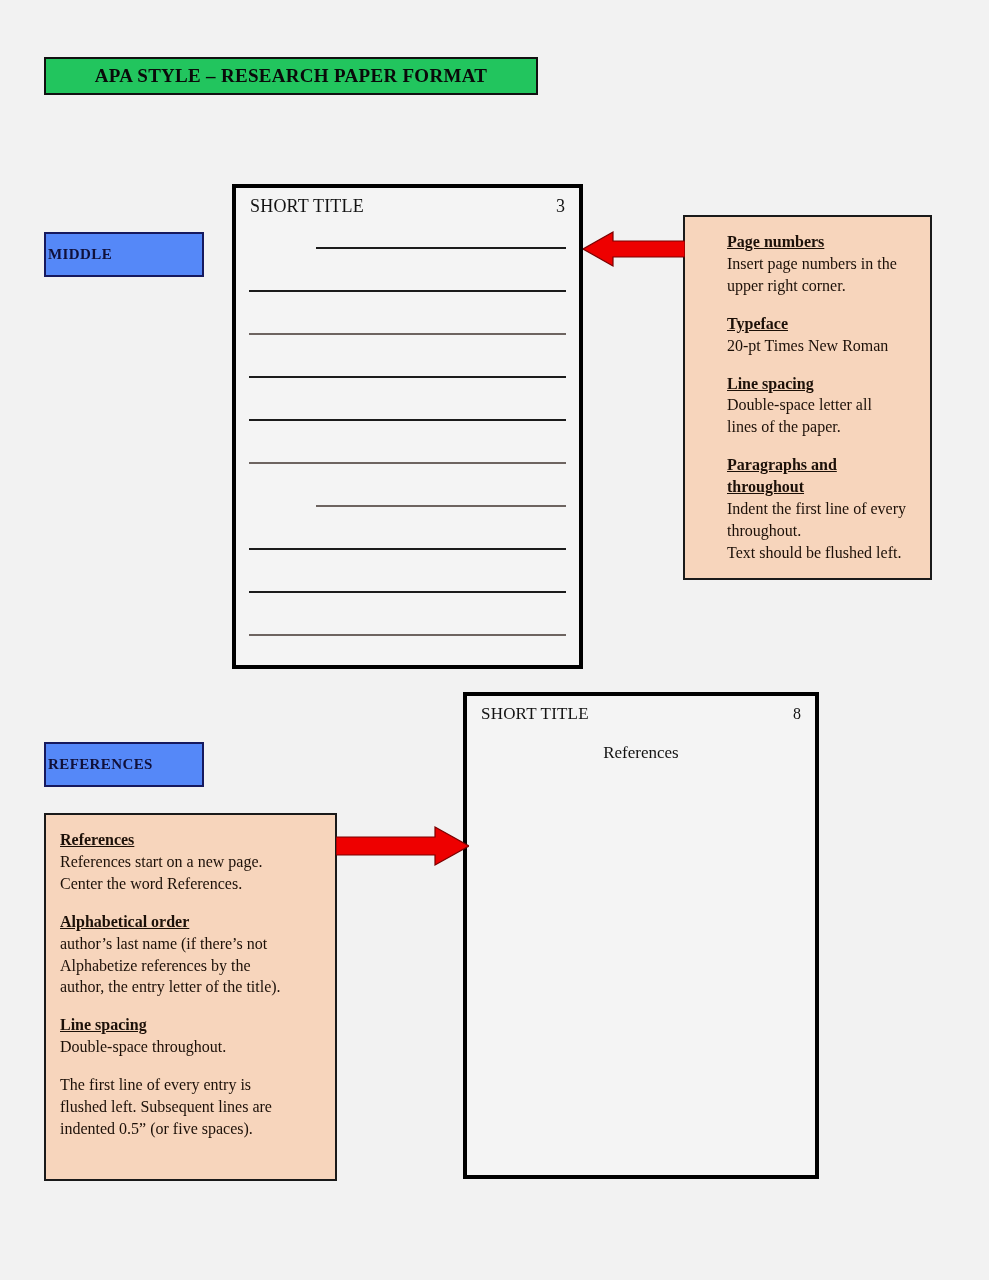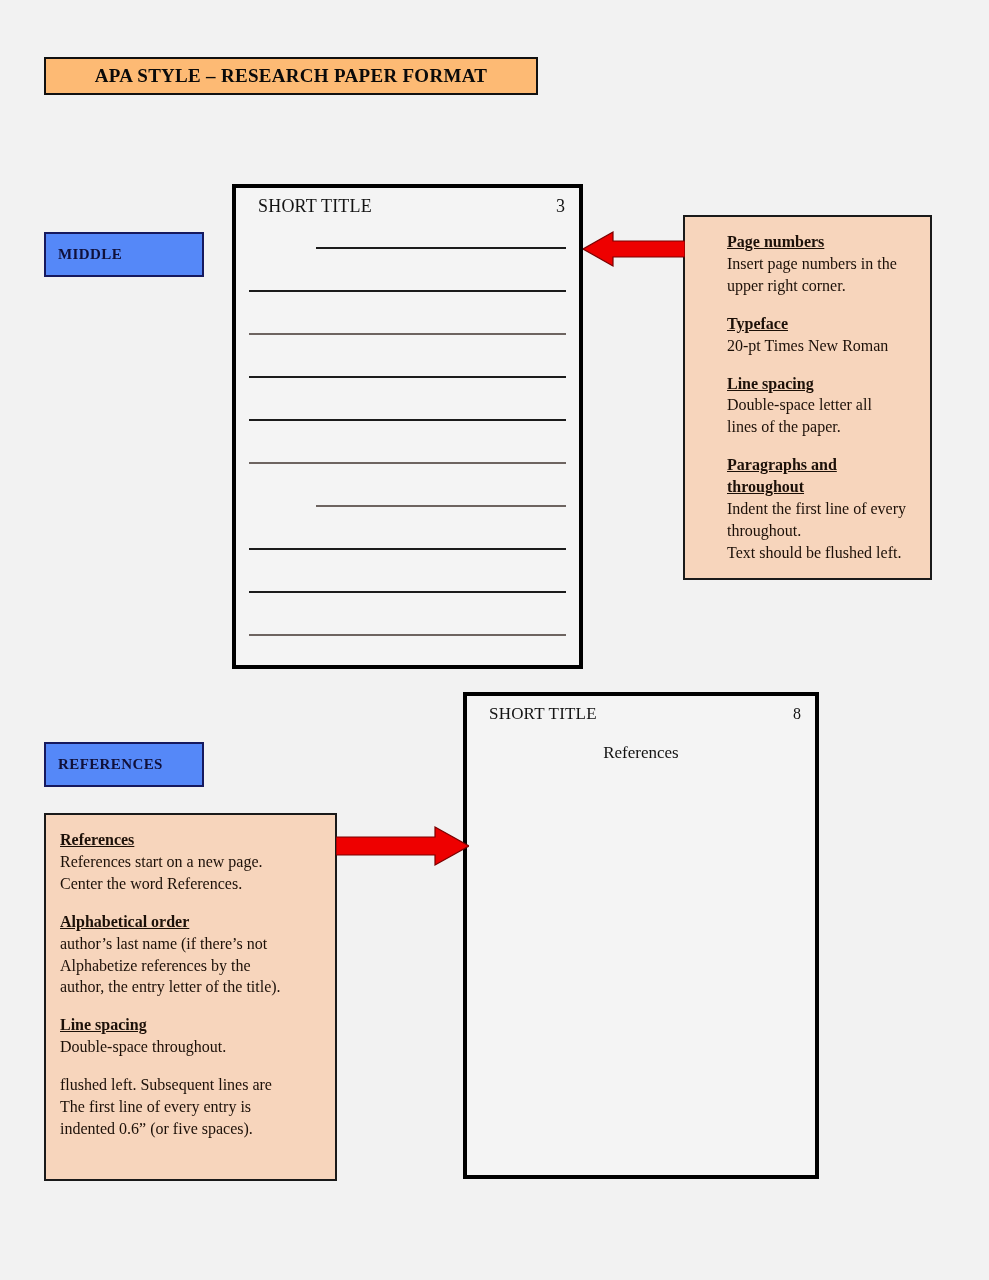--- a/index.html
+++ b/index.html
@@ -23,21 +23,21 @@
     height: 1280px;
   }
 
   
   .title-banner {
     position: absolute;
     left: 44px;
     top: 57px;
     width: 494px;
     height: 38px;
-    background: #fdba74;
+    background: #22c55e;
     border: 2px solid #111111;
     box-sizing: border-box;
     display: flex;
     align-items: center;
     justify-content: center;
   }
   .title-banner span {
     font-family: "Liberation Serif", serif;
     font-weight: bold;
     font-size: 19px;
@@ -47,21 +47,21 @@
   }
 
   
   .section-label {
     position: absolute;
     background: #5588f8;
     border: 2px solid #16195e;
     box-sizing: border-box;
     display: flex;
     align-items: center;
-    padding-left: 12px;
+    padding-left: 2px;
   }
   .section-label span {
     font-family: "Liberation Serif", serif;
     font-weight: bold;
     font-size: 15px;
     color: #10103a;
     letter-spacing: 0.4px;
     white-space: nowrap;
   }
   #label-middle {
@@ -104,21 +104,20 @@
     top: 8px;
     display: flex;
     justify-content: space-between;
     align-items: baseline;
   }
   .doc-header .short-title {
     font-family: "Liberation Serif", serif;
     font-size: 18px;
     color: #131313;
     letter-spacing: 0.2px;
-    margin-left: 8px;
   }
   .doc-header .page-num {
     font-family: "Liberation Serif", serif;
     font-size: 18px;
     color: #131313;
   }
   #page-references .doc-header .short-title { font-size: 17px; }
   #page-references .doc-header .page-num { font-size: 16px; }
 
   .doc-centered-heading {
@@ -268,23 +267,23 @@
         <span class="hd">Alphabetical order</span>
         <span class="ln">author’s last name (if there’s not</span>
         <span class="ln">Alphabetize references by the</span>
         <span class="ln">author, the entry letter of the title).</span>
       </div>
       <div class="blk">
         <span class="hd">Line spacing</span>
         <span class="ln">Double-space throughout.</span>
       </div>
       <div class="blk">
+        <span class="ln">The first line of every entry is</span>
         <span class="ln">flushed left. Subsequent lines are</span>
-        <span class="ln">The first line of every entry is</span>
-        <span class="ln">indented 0.6” (or five spaces).</span>
+        <span class="ln">indented 0.5” (or five spaces).</span>
       </div>
     </div>
 
   <div class="arrow" id="arrow-top">
     <svg width="102" height="42" viewBox="0 0 102 42" xmlns="http://www.w3.org/2000/svg">
       <polygon points="0,21 30,4 30,13 102,13 102,29 30,29 30,38" fill="#ee0000" stroke="#7a0000" stroke-width="1.2"></polygon>
     </svg>
   </div>
 
   <div class="arrow" id="arrow-bottom">

